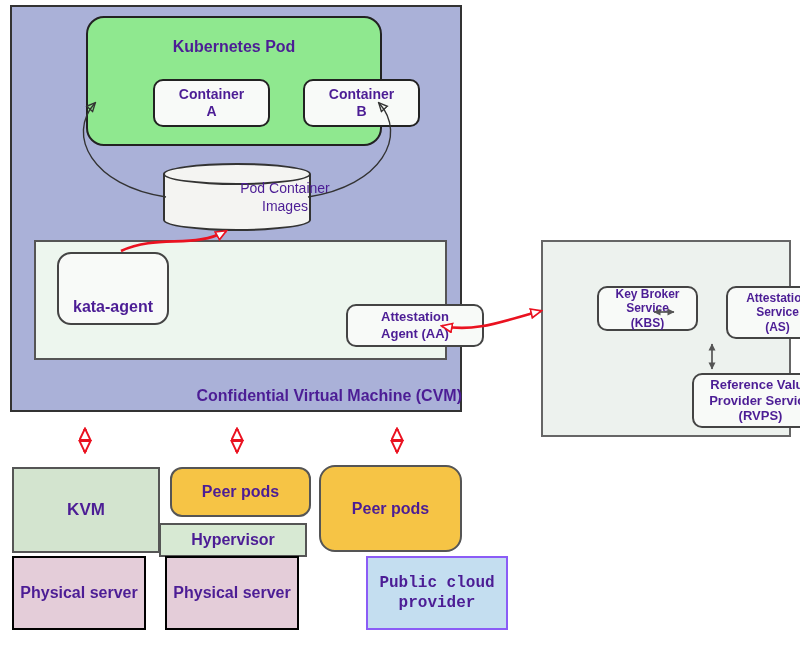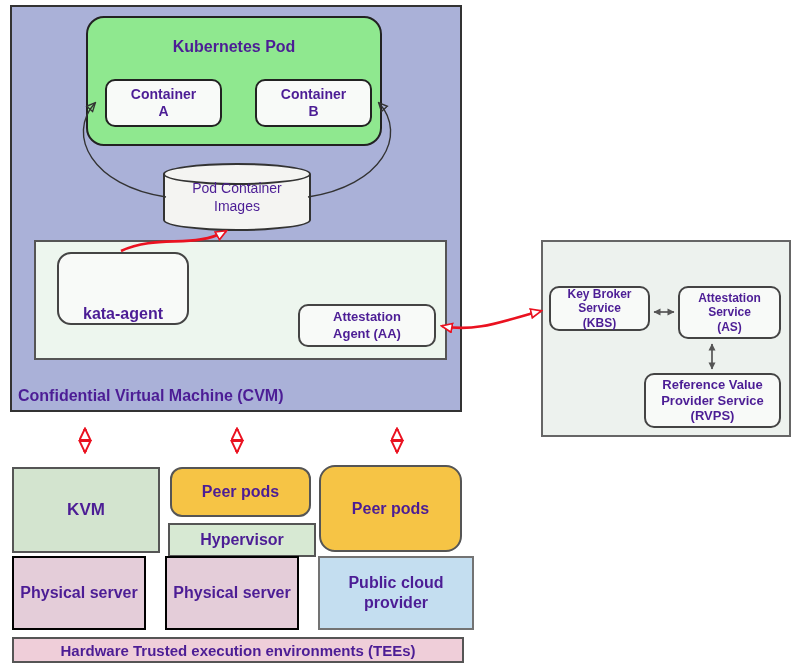--- a/index.html
+++ b/index.html
@@ -1,21 +1,21 @@
 <!DOCTYPE html>
 <html style="--cvm_bg: #aab1d8; --pod_green: #8fe88f; --inner_white: #f8faf8; --cyl_fill: #f4f4f2; --enclave_bg: #edf6ee; --trustee_bg: #edf2ee; --kvm_green: #d3e4cf; --hyper_green: #d7e9d3; --peer_orange: #f6c445; --pink: #e4cdd9; --cloud_blue: #c4def0; --tee_pink: #efced9; --red: #ea1220; --line_dark: #333333; --line_gray: #555555;"><head>
 <meta charset="utf-8">
 <style>
   html,body{margin:0;padding:0;background:#fff;}
   #canvas{
     position:relative;width:800px;height:666px;background:#fff;
     font-family:"Liberation Sans",sans-serif;color:#4c1d95;overflow:hidden;
   }
   .abs{position:absolute;box-sizing:border-box;}
-  .lbl{white-space:pre-line;text-align:center;line-height:1.25;}
+  .lbl{white-space:pre-line;text-align:center;line-height:1.25;margin-left:48px;}
   .flexc{display:flex;align-items:center;justify-content:center;}
 
   
   .cvm{left:10px;top:5px;width:452px;height:407px;background:var(--cvm_bg);border:2px solid #333;}
   .pod{left:86px;top:16px;width:296px;height:130px;background:var(--pod_green);
        border:2px solid #222;border-radius:18px;}
   .pod-title{left:86px;top:38px;width:296px;font-size:16px;font-weight:bold;text-align:center;}
   .containerbox{width:117px;height:48px;background:var(--inner_white);border:2px solid #222;
        border-radius:10px;font-size:14px;font-weight:bold;}
   .cont-a{left:105px;top:79px;}
@@ -25,52 +25,52 @@
   .cyl-body{left:163px;top:174px;width:148px;height:46px;background:var(--cyl_fill);
        border-left:2px solid #333;border-right:2px solid #333;z-index:3;}
   .cyl-top{left:163px;top:163px;width:148px;height:22px;background:var(--cyl_fill);
        border:2px solid #333;border-radius:50%;z-index:4;}
   .cyl-bottom{left:163px;top:209px;width:148px;height:22px;background:var(--cyl_fill);
        border:2px solid #333;border-radius:50%;z-index:2;}
   .cyl-label{left:163px;top:180px;width:148px;z-index:5;font-size:14px;}
 
   
   .enclave{left:34px;top:240px;width:413px;height:120px;background:var(--enclave_bg);border:2px solid #555;}
-  .kata{left:57px;top:252px;width:132px;height:73px;background:var(--inner_white);border:2px solid #444;
+  .kata{left:57px;top:252px;width:112px;height:73px;background:var(--inner_white);border:2px solid #444;
        border-radius:14px;display:flex;align-items:flex-end;justify-content:center;
-       font-size:16px;font-weight:bold;}
+       padding-bottom:7px;font-size:16px;font-weight:bold;}
   .enclave-title{left:190px;top:281px;width:120px;font-size:16px;font-weight:bold;}
   .aa{left:298px;top:304px;width:138px;height:43px;background:var(--inner_white);border:2px solid #444;
        border-radius:10px;font-size:13px;font-weight:bold;}
-  .cvm-label{left:10px;top:387px;width:452px;font-size:16px;font-weight:bold;text-align:left;padding-left:8px;}
+  .cvm-label{left:10px;top:387px;width:452px;font-size:16px;font-weight:bold;text-align:right;padding-left:8px;}
 
   
   .trustee{left:541px;top:240px;width:250px;height:197px;background:var(--trustee_bg);border:2px solid #666;}
   .trustee-title{left:541px;top:248px;width:184px;font-size:19px;font-weight:bold;text-align:center;}
   .svcbox{background:var(--inner_white);border:2px solid #444;border-radius:10px;
        font-size:12px;font-weight:bold;line-height:1.22;}
   .kbs{left:549px;top:286px;width:101px;height:45px;}
   .as{left:678px;top:286px;width:103px;height:53px;}
   .rvps{left:644px;top:373px;width:137px;height:55px;font-size:13px;}
 
   
   .kvm{left:12px;top:467px;width:148px;height:86px;background:var(--kvm_green);border:2px solid #555;
        font-size:17px;font-weight:bold;}
   .peer1{left:170px;top:467px;width:141px;height:50px;background:var(--peer_orange);border:2px solid #555;
        border-radius:12px;font-size:16px;font-weight:bold;}
-  .hyper{left:168px;top:523px;width:148px;height:34px;background:var(--hyper_green);border:2px solid #555;
+  .hyper{left:159px;top:523px;width:148px;height:34px;background:var(--hyper_green);border:2px solid #555;
        font-size:16px;font-weight:bold;}
   .peer2{left:319px;top:465px;width:143px;height:87px;background:var(--peer_orange);border:2px solid #555;
        border-radius:16px;font-size:16px;font-weight:bold;}
   .ps{width:134px;height:74px;background:var(--pink);border:2px solid #000000;
        font-size:16px;font-weight:bold;}
   .ps1{left:12px;top:556px;}
   .ps2{left:165px;top:556px;}
-  .cloud{left:318px;top:556px;width:156px;height:74px;background:var(--cloud_blue);border:2px solid #737373;
-       font-size:16px;font-weight:bold;}
+  .cloud{left:318px;top:556px;width:142px;height:74px;background:var(--cloud_blue);border:2px solid #8b5cf6;
+       font-size:16px;font-weight:bold;font-family:Liberation Mono, monospace;}
   .tees{left:12px;top:637px;width:452px;height:26px;background:var(--tee_pink);border:2px solid #555;
        font-size:15px;font-weight:bold;}
 
   .arrows{left:0;top:0;width:800px;height:666px;z-index:30;pointer-events:none;}
 </style>
 </head>
 <body>
 
 <div id="canvas">
 
@@ -109,21 +109,20 @@
 (RVPS)</div>
 
   <div class="abs kvm flexc">KVM</div>
   <div class="abs peer1 flexc">Peer pods</div>
   <div class="abs hyper flexc">Hypervisor</div>
   <div class="abs peer2 flexc">Peer pods</div>
   <div class="abs ps ps1 flexc">Physical server</div>
   <div class="abs ps ps2 flexc">Physical server</div>
   <div class="abs cloud flexc lbl">Public cloud
 provider</div>
-  <div class="abs tees flexc">Hardware Trusted execution environments (TEEs)</div>
 
   <svg class="abs arrows" viewBox="0 0 800 666" xmlns="http://www.w3.org/2000/svg">
     <defs>
       <marker id="mkBlack" markerUnits="userSpaceOnUse" markerWidth="11" markerHeight="11" refX="9" refY="5" orient="auto-start-reverse">
         <path d="M1,1 L9.5,5 L1,9 Z" fill="none" stroke="#333" stroke-width="1.4"></path>
       </marker>
       <marker id="mkRed" markerUnits="userSpaceOnUse" markerWidth="13" markerHeight="12" refX="11" refY="5.5" orient="auto-start-reverse">
         <path d="M1,1 L11.5,5.5 L1,10 Z" fill="#fff" stroke="#ea1220" stroke-width="1.7"></path>
       </marker>
       <marker id="mkRedBig" markerUnits="userSpaceOnUse" markerWidth="14" markerHeight="14" refX="12" refY="6.5" orient="auto-start-reverse">

